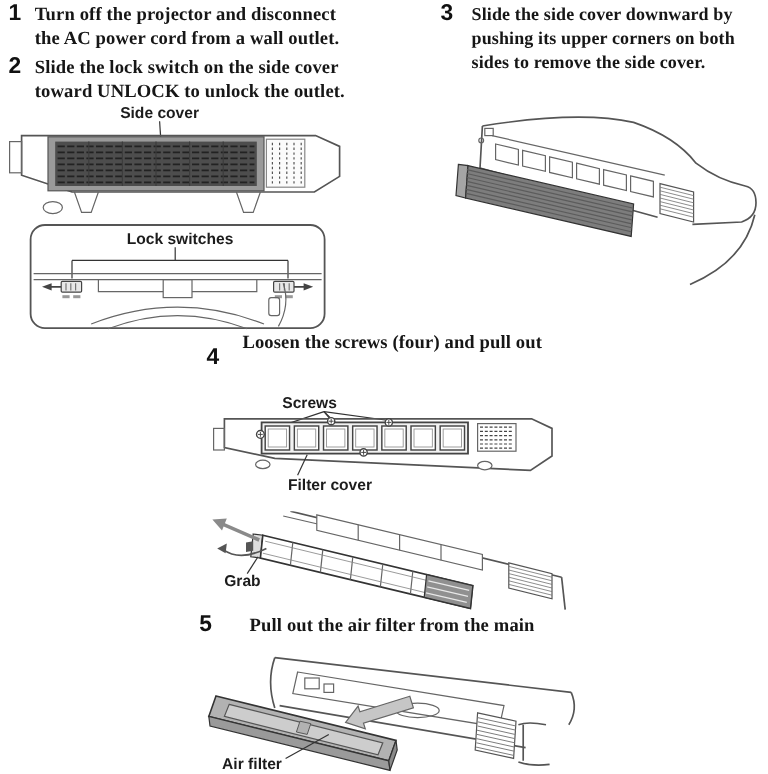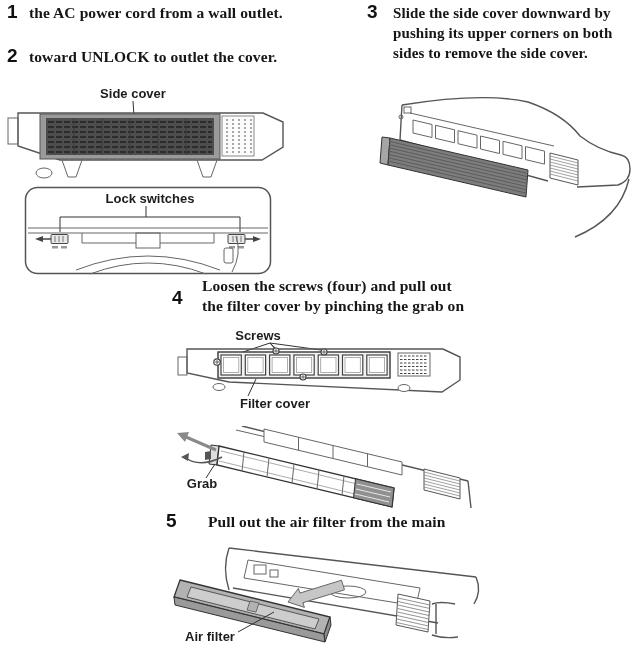--- a/index.html
+++ b/index.html
@@ -24,28 +24,30 @@
   .leader{stroke:#333;stroke-width:1;fill:none;}
 </style>
 </head>
 <body>
 
 <div id="page">
 
   <div class="step">
     <div class="step-num" style="left:7px;top:2px;">1</div>
     <div class="step-text" style="left:29px;top:3px;width:320px;">
+      <div>Turn off the projector and disconnect</div>
       <div>the AC power cord from a wall outlet.</div>
     </div>
   </div>
 
   <div class="step">
     <div class="step-num" style="left:7px;top:46px;">2</div>
     <div class="step-text" style="left:29px;top:47px;width:320px;">
-      <div>toward UNLOCK to outlet the cover.</div>
+      <div>Slide the lock switch on the side cover</div>
+      <div>toward UNLOCK to unlock the outlet.</div>
     </div>
   </div>
 
   <div class="step">
     <div class="step-num" style="left:367px;top:2px;">3</div>
     <div class="step-text small" style="left:393px;top:3px;width:250px;">
       <div>Slide the side cover downward by</div>
       <div>pushing its upper corners on both</div>
       <div>sides to remove the side cover.</div>
     </div>
@@ -164,21 +166,20 @@
       <line x1="10.5" y1="71.1" x2="148" y2="103.1"></line>
     </g>
     <rect x="26" y="17" width="7" height="6" class="thin" fill="#fff"></rect>
     <circle cx="23" cy="27" r="2" class="thin"></circle>
   </svg>
 
   <div class="step">
     <div class="step-num" style="left:172px;top:288px;">4</div>
     <div class="step-text" style="left:202px;top:276px;width:310px;">
       <div>Loosen the screws (four) and pull out</div>
-      <div>the filter cover by pinching the grab on</div>
     </div>
   </div>
 
   <svg class="illu" style="left:172px;top:330px;" width="332" height="100" viewBox="0 0 332 100">
     <text x="86" y="10" text-anchor="middle">Screws</text>
     <g class="leader">
       <line x1="98" y1="13" x2="47" y2="30"></line>
         <line x1="98" y1="13" x2="103" y2="19"></line>
       <line x1="98" y1="13" x2="149" y2="20"></line>
         <line x1="98" y1="13" x2="130" y2="44"></line>

